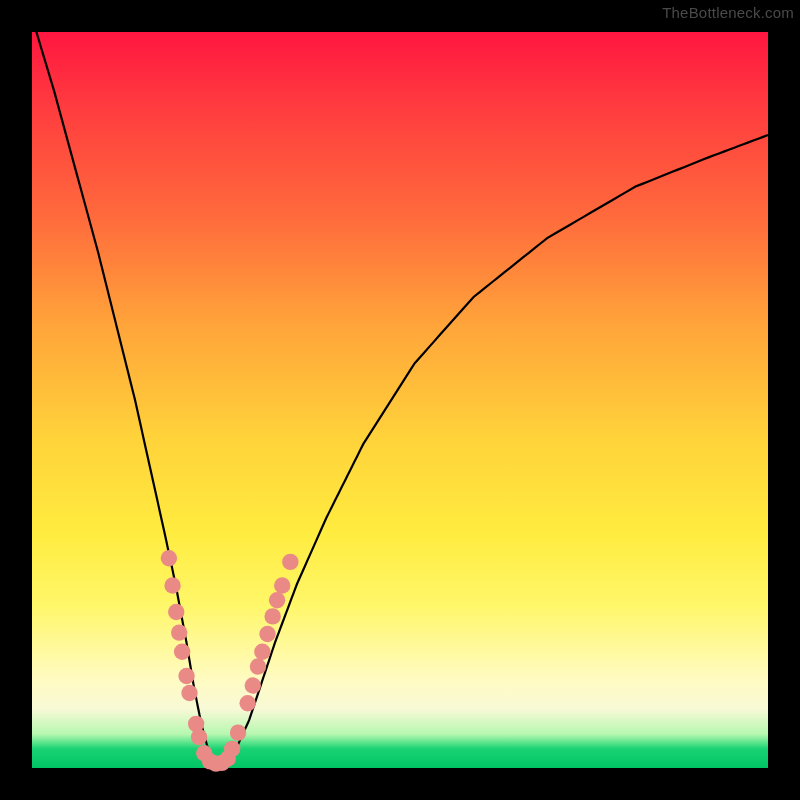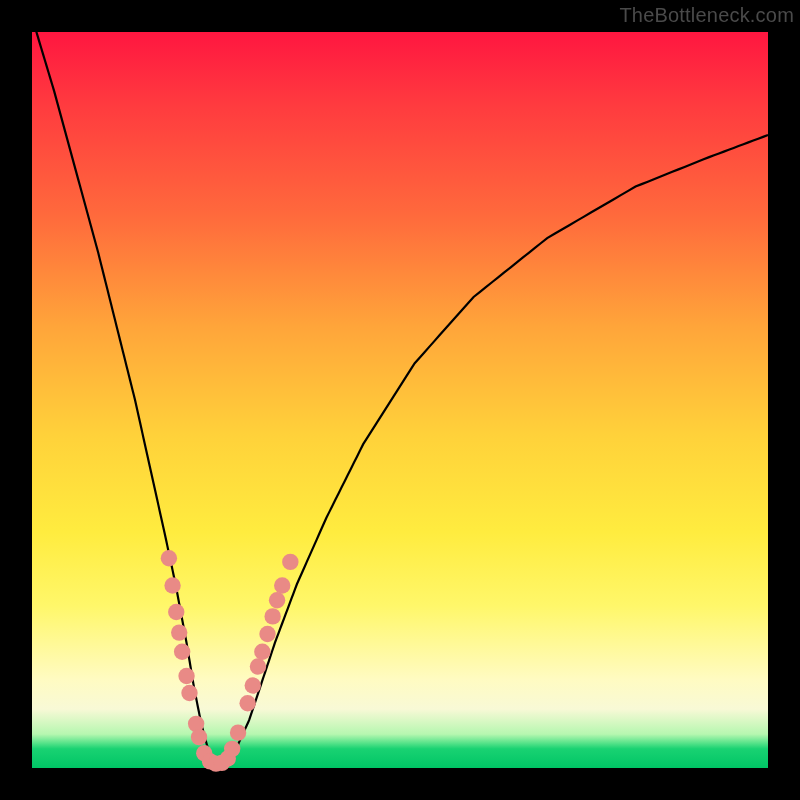--- a/index.html
+++ b/index.html
@@ -41,21 +41,21 @@
       #57e38a 96.6%,
       #19d272 97.4%,
       #00c565 100%
     );
   }
   .watermark {
     position: absolute;
     top: 4px;
     right: 6px;
     color: #4a4a4a;
-    font-size: 20px;
+    font-size: 15px;
     letter-spacing: 0.2px;
     font-weight: 500;
     user-select: none;
   }
   svg.curve {
     position: absolute;
     left: 0;
     top: 0;
     width: 736px;
     height: 736px;

